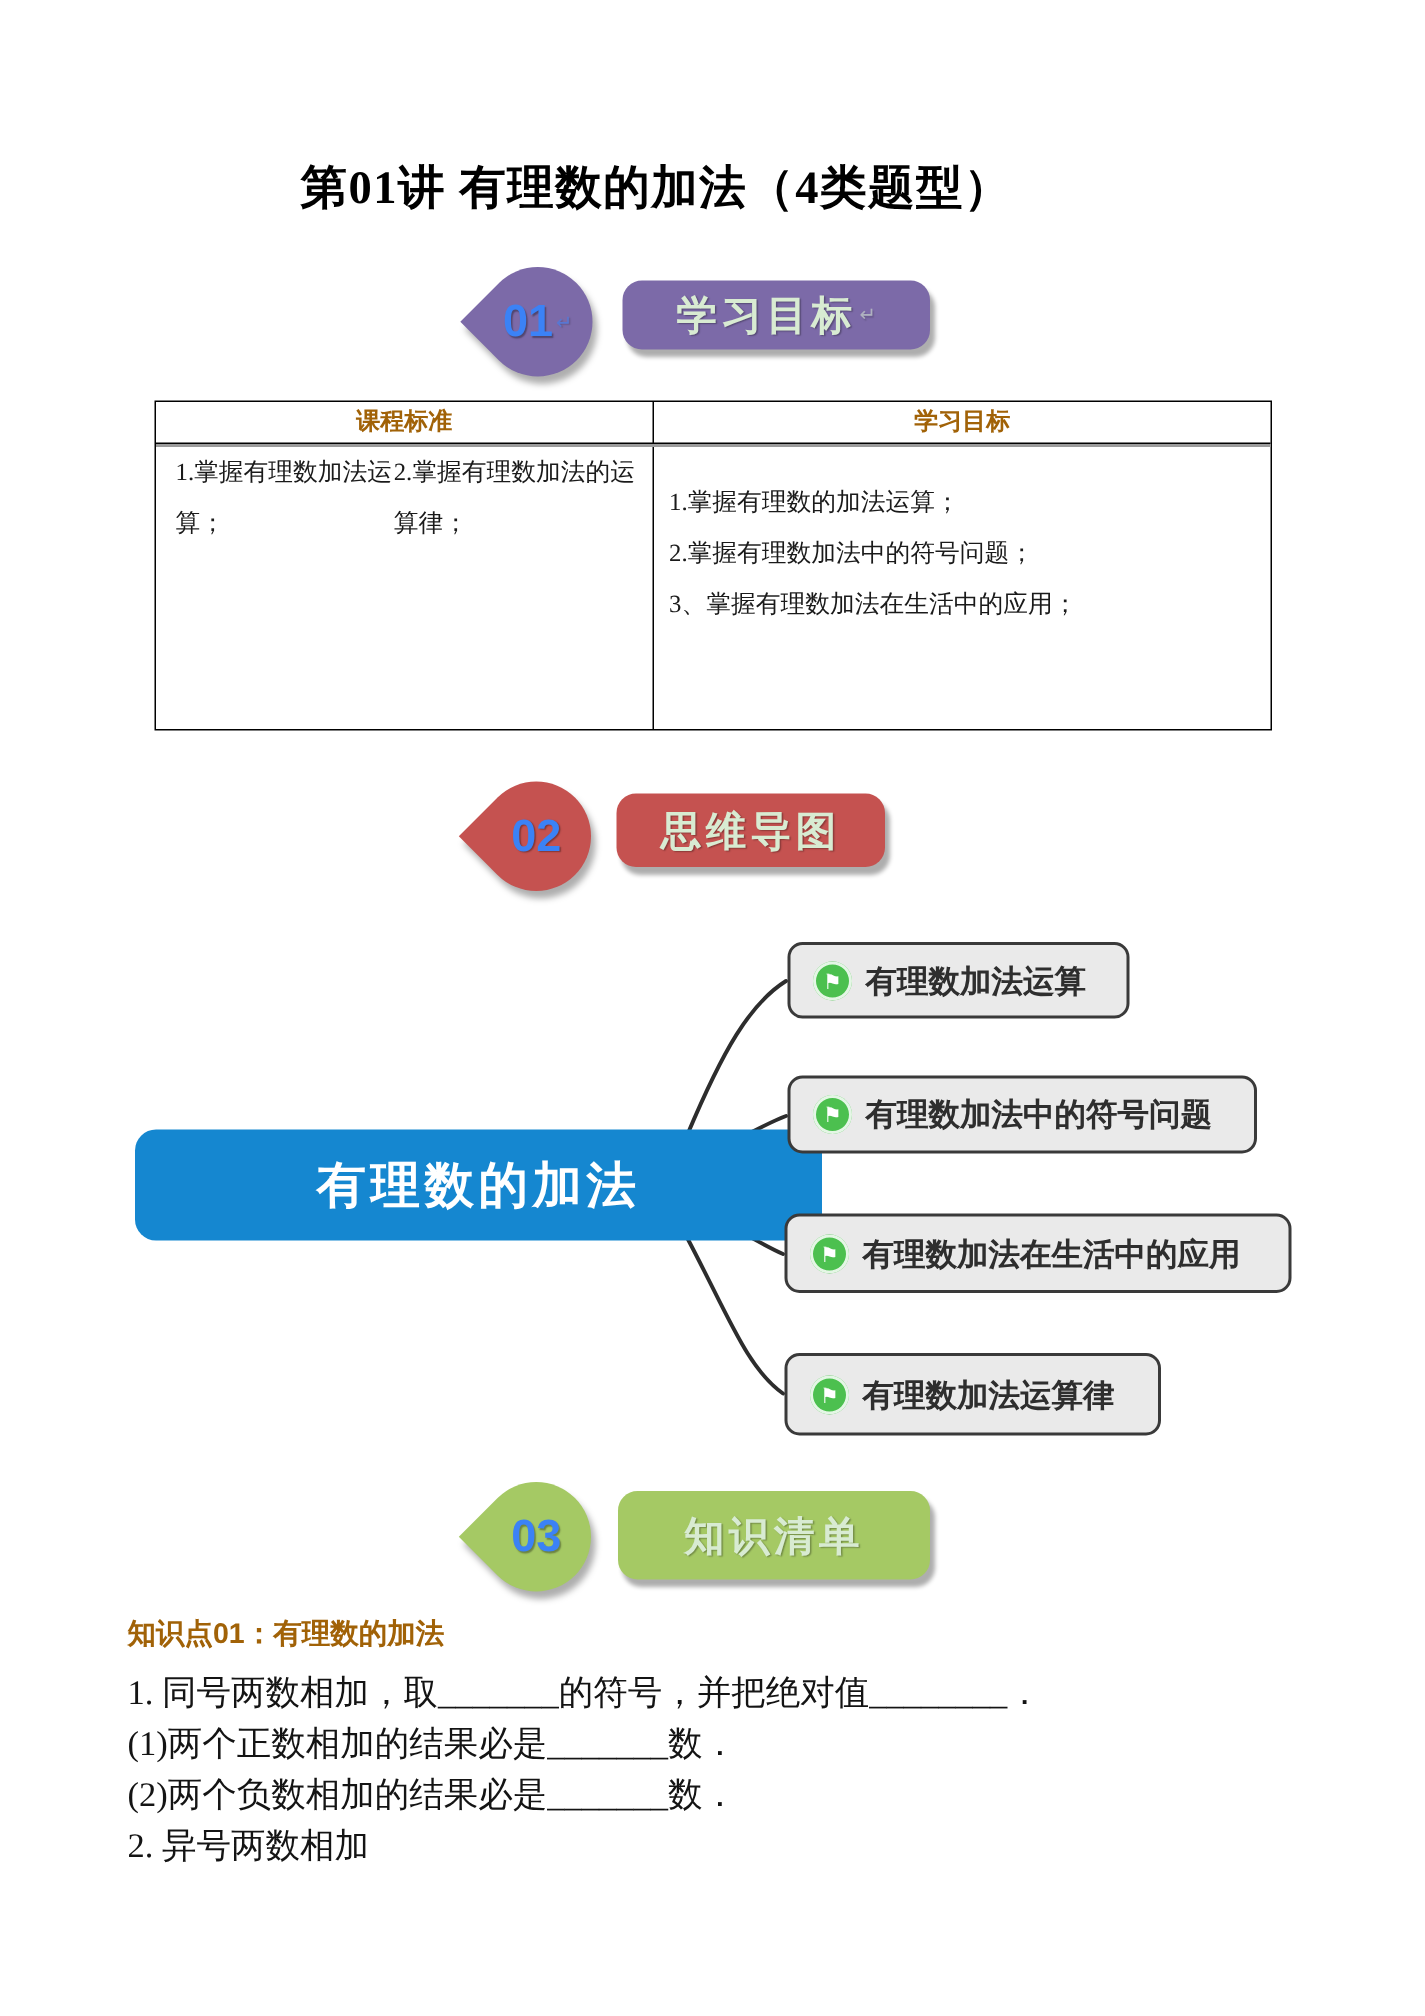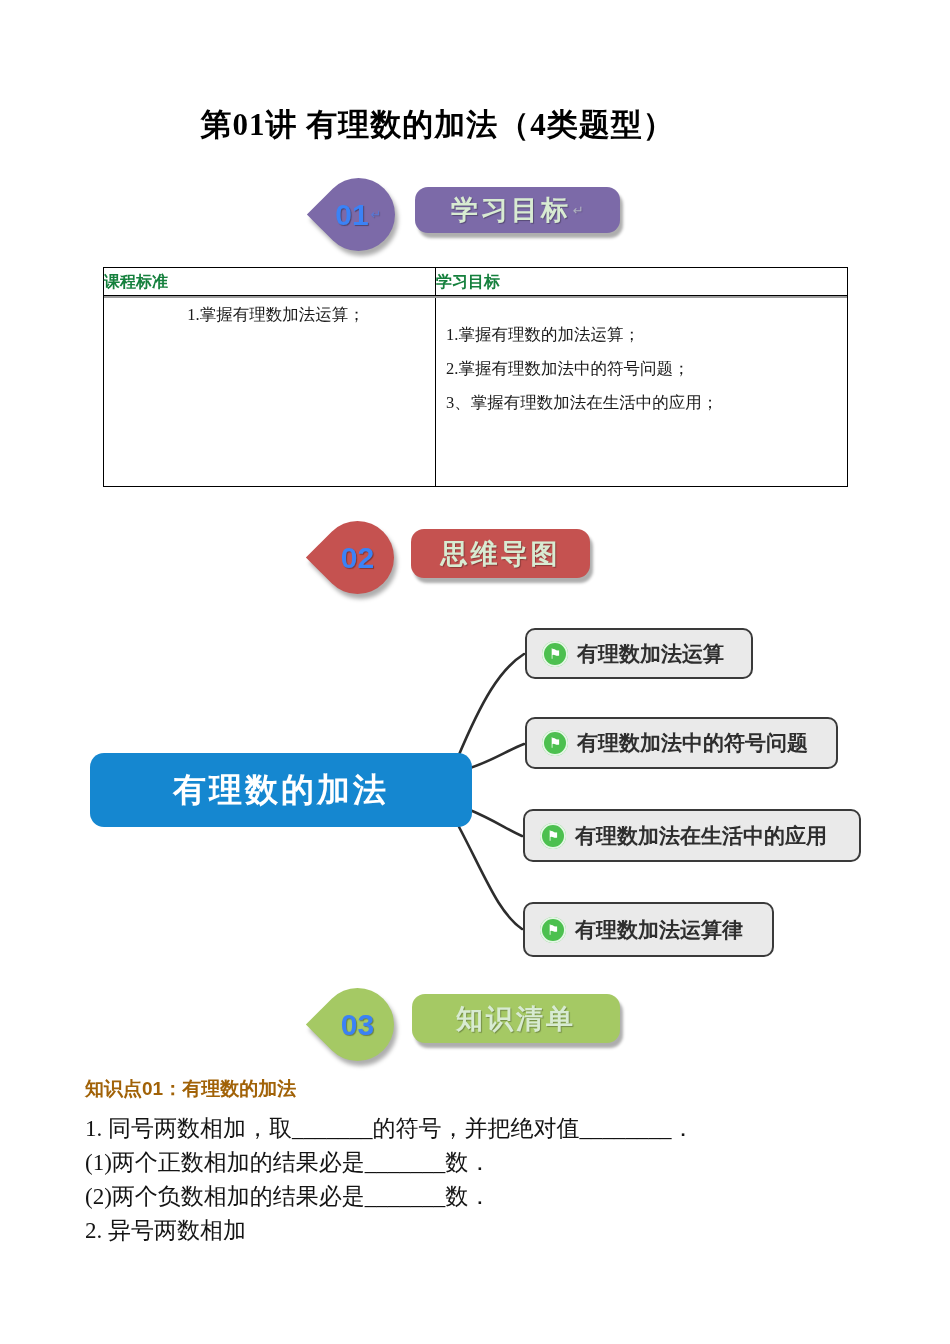--- a/index.html
+++ b/index.html
@@ -22,35 +22,35 @@
         box-shadow:3px 5px 3px #aeaeae;text-shadow:1px 1px 1px rgba(0,0,0,.3);}
   .purple{background:#7C6AA8;}
   .red{background:#C55250;}
   .green{background:#A5C964;}
   .ret{font-size:13px;font-weight:400;opacity:.55;margin-left:2px;letter-spacing:0;}
 
   
   .obj-table{position:absolute;left:103px;top:267px;width:745px;height:220px;
              border:1.5px solid #000;box-sizing:border-box;display:flex;flex-direction:column;}
   .t-row{display:flex;}
-  .t-hcell{height:28px;line-height:28px;font-weight:700;font-size:16px;
-           color:#15803d;border-bottom:1px solid #000;box-sizing:border-box;}
+  .t-hcell{height:28px;line-height:28px;text-align:center;font-weight:700;font-size:16px;
+           color:#a16207;border-bottom:1px solid #000;box-sizing:border-box;}
   .t-col-l{width:332px;border-right:1px solid #000;box-sizing:border-box;}
   .t-col-r{flex:1;}
   .t-body{flex:1;display:flex;border-top:2px solid #9b9b9b;}
   .t-cell{font-size:16.5px;color:#1a1a1a;box-sizing:border-box;}
   .t-cell-l{display:flex;flex-direction:row;justify-content:center;padding-left:13px;}
   .t-cell-l div{line-height:34px;}
   .t-cell-r{padding:20px 0 0 10px;}
   .t-cell-r div{line-height:34px;}
 
   
   .connectors{position:absolute;left:0;top:0;width:950px;height:1344px;pointer-events:none;}
   .connectors path{fill:none;stroke:#2d2d2d;stroke-width:2.6;stroke-linecap:round;}
-  .root-node{position:absolute;left:90px;top:753px;width:382px;height:74px;background:#1587D0;
+  .root-node{position:absolute;left:90px;top:753px;width:458px;height:74px;background:#1587D0;
              border-radius:14px;display:flex;align-items:center;justify-content:center;
              color:#fff;font-weight:700;font-size:33px;letter-spacing:3px;}
   .branch{position:absolute;background:#EAEAEA;border:2.5px solid #3A3A3A;border-radius:10px;
           box-sizing:border-box;display:flex;align-items:center;gap:9px;padding-left:15px;
           font-weight:700;font-size:21px;color:#2e2e2e;white-space:nowrap;}
   .flag{width:26px;height:26px;border-radius:50%;background:#4CC04F;color:#fff;flex:0 0 26px;
         display:flex;align-items:center;justify-content:center;font-size:14px;line-height:1;
         box-shadow:inset 0 0 0 2px rgba(255,255,255,.85);}
 
   
@@ -79,20 +79,21 @@
   </div>
 
   <div class="obj-table">
     <div class="t-row">
       <div class="t-hcell t-col-l serif">课程标准</div>
       <div class="t-hcell t-col-r serif">学习目标</div>
     </div>
     <div class="t-body">
       <div class="t-cell t-cell-l t-col-l serif">
         <div>1.掌握有理数加法运算；</div>
+        <div>2.掌握有理数加法的运算律；</div>
       </div>
       <div class="t-cell t-cell-r t-col-r serif">
         <div>1.掌握有理数的加法运算；</div>
         <div>2.掌握有理数加法中的符号问题；</div>
         <div>3、掌握有理数加法在生活中的应用；</div>
       </div>
     </div>
   </div>
 
   <div class="drop-wrap" style="left:321px;top:521px;">
@@ -130,21 +131,21 @@
     <span class="flag sans">⚑</span>
     <span>有理数加法运算律</span>
   </div>
 
   <div class="drop-wrap" style="left:321px;top:988px;">
     <div class="drop green"></div>
     <div class="drop-num sans">
         <span>03</span>
       </div>
   </div>
-  <div class="pill green sans" style="left:412px;top:994px;width:208px;height:49px;">
+  <div class="pill green sans" style="left:412px;top:994px;width:208px;height:59px;">
     <span>知识清单</span>
   </div>
 
   <div class="knowledge">
     <div class="k-head">知识点01：有理数的加法</div>
     <div class="k-line serif">1. 同号两数相加，取_______的符号，并把绝对值________．</div>
     <div class="k-line serif">(1)两个正数相加的结果必是_______数．</div>
     <div class="k-line serif">(2)两个负数相加的结果必是_______数．</div>
     <div class="k-line serif">2. 异号两数相加</div>
   </div>

